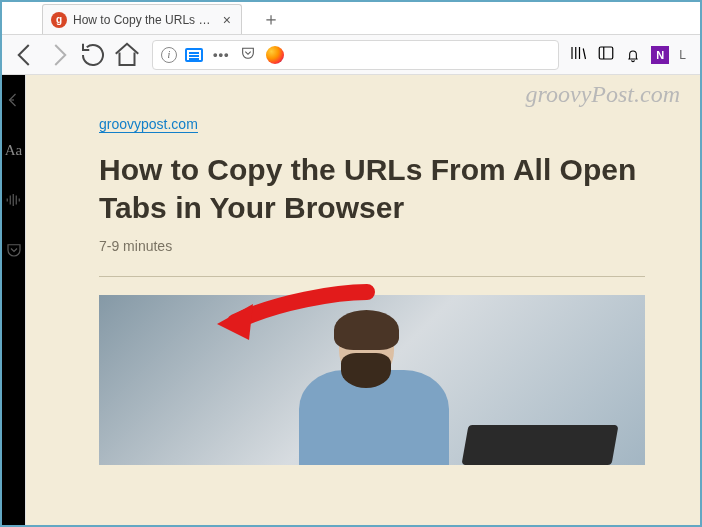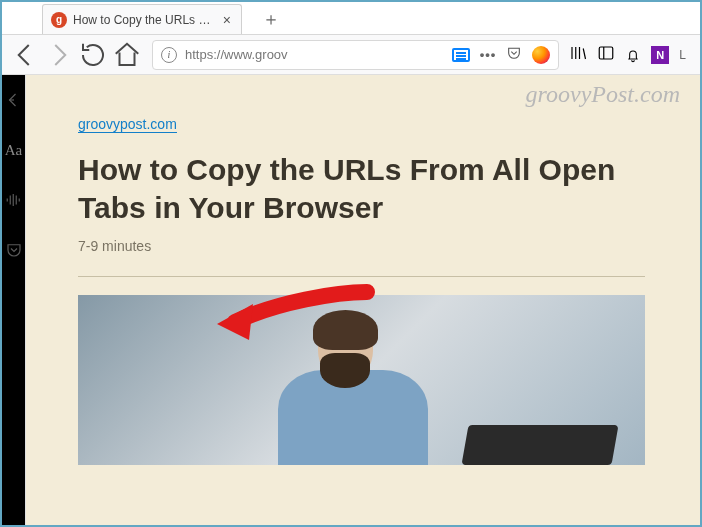--- a/index.html
+++ b/index.html
@@ -31,21 +31,21 @@
 .onenote { width:18px; height:18px; background:#7719aa; display:flex; align-items:center; justify-content:center; color:#fff; font-size:11px; font-weight:bold; }
 .userL { font-size:12px; color:#666; }
 
 
 .content-wrap { display: flex; height: calc(100% - 73px); }
 .reader-sidebar { width: 24px; background: #000000; border-right: 1px solid #e0e0e0; display: flex; flex-direction: column; align-items: center; padding-top: 10px; gap: 20px; }
 .side-btn { width: 30px; height: 30px; display: flex; align-items: center; justify-content: center; color: #5a5a5a; font-size: 16px; }
 .side-btn svg { width:18px; height:18px; }
 .Aa { font-family: serif; font-size: 15px; color: #888; }
 
-.reader-body { flex: 1; background: #f3ecd8; padding: 40px 55px 0 52px; overflow: hidden; position: relative; }
+.reader-body { flex: 1; background: #f3ecd8; padding: 40px 55px 0 73px; overflow: hidden; position: relative; }
 .domain-link { color: #127fc9; font-size: 14px; border-bottom: 1px solid #127fc9; display: inline-block; text-decoration: none; }
 .article-title { margin-top: 18px; font-size: 30px; font-weight: bold; color: #3a352b; line-height: 1.25; }
 .read-time { margin-top: 12px; color: #7a7363; font-size: 14px; }
 .divider { margin-top: 22px; height: 1px; background: #c7bfa5; }
 .hero-img { margin-top: 18px; height: 170px; background: linear-gradient(135deg, #8599a6 0%, #d7dce0 50%, #a3b6c3 100%); position: relative; overflow: hidden; }
 
 .hero-img .person { position: absolute; left: 180px; top: 20px; width: 200px; height: 200px; }
 .hero-img .head { position: absolute; left: 60px; top: 0; width: 55px; height: 65px; background: #dcbfa3; border-radius: 40% 40% 45% 45%; }
 .hero-img .hair { position: absolute; left: 55px; top: -5px; width: 65px; height: 40px; background: #4a3526; border-radius: 50% 50% 30% 30%; }
 .hero-img .beard { position: absolute; left: 62px; top: 38px; width: 50px; height: 35px; background: #3a2a1c; border-radius: 30% 30% 50% 50%; }
@@ -92,21 +92,20 @@
   </div>
   <div class="nav-btn">
     <svg viewBox="0 0 24 24">
         <path d="M3 11 L12 3 L21 11"></path>
         <path d="M6 10v10h12V10"></path>
       </svg>
   </div>
 
   <div class="urlbar">
     <div class="info-icon">i</div>
-    <div class="urlbar-text">https://www.groov</div>
     <div class="urlbar-right">
       <div class="reader-icon"></div>
       <div class="dots">•••</div>
       <div>
         <svg viewBox="0 0 24 24" style="width:16px;height:16px">
             <path d="M4 5h16v7a8 8 0 0 1-16 0V5z"></path>
             <path d="M8 10l4 4 4-4"></path>
           </svg>
       </div>
       <div class="ff-icon"></div>

